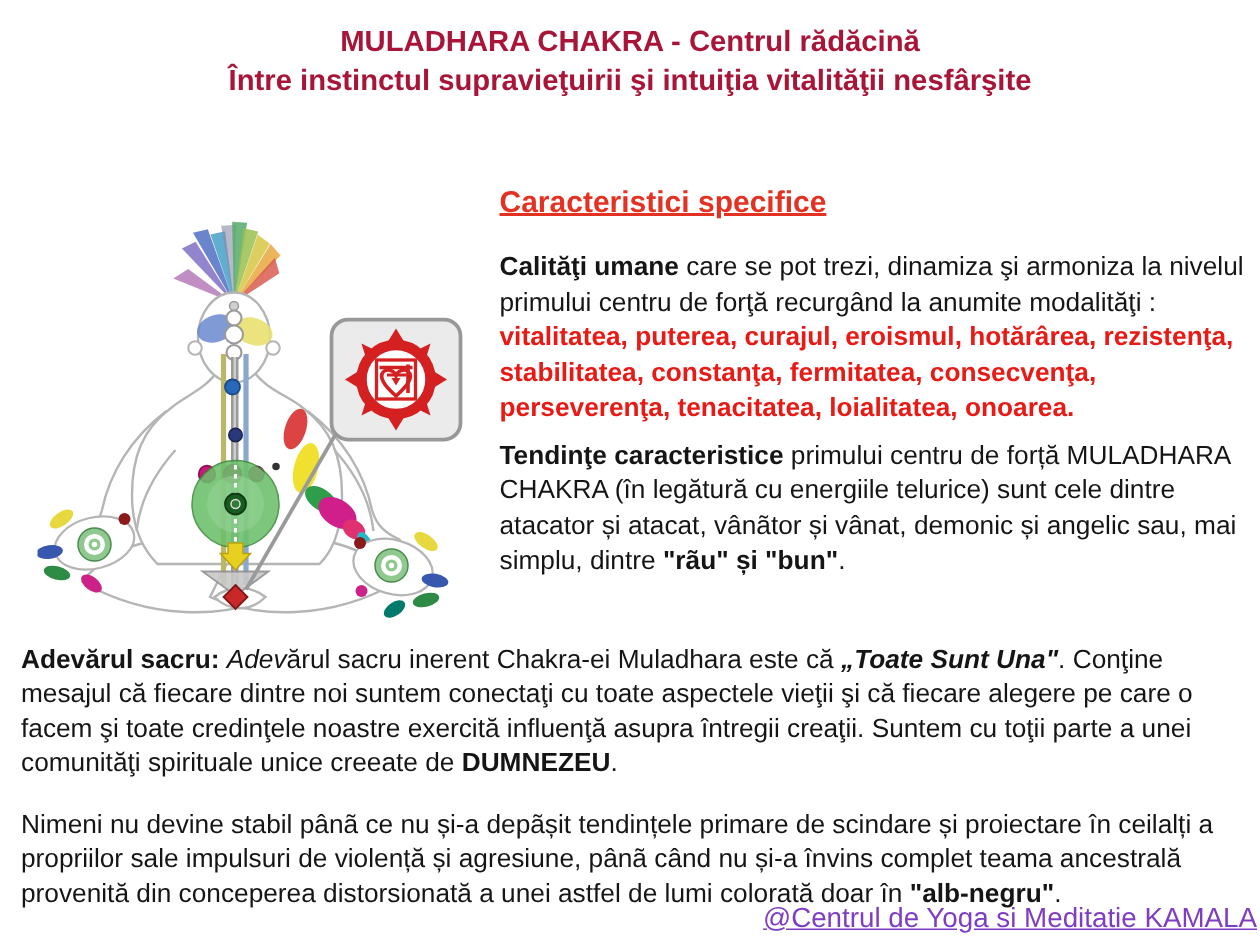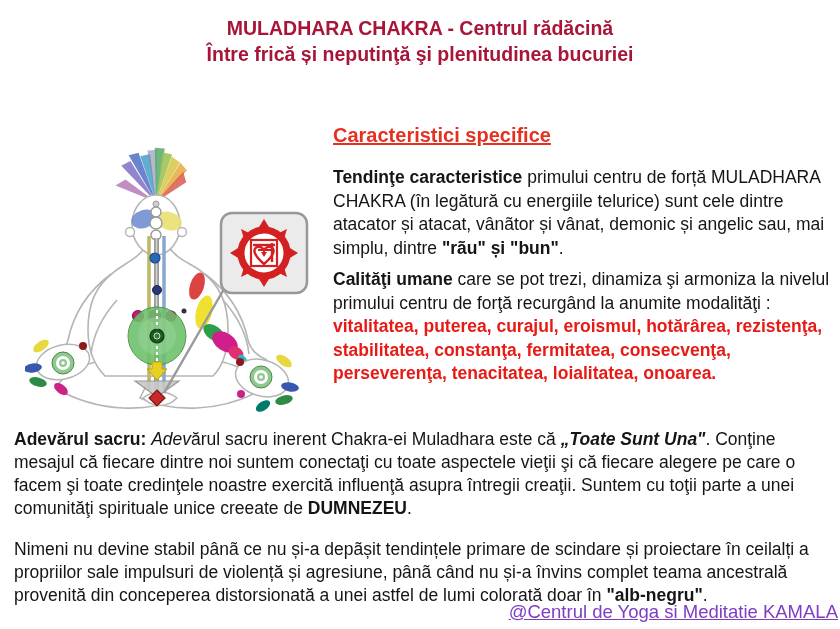--- a/index.html
+++ b/index.html
@@ -37,21 +37,21 @@
     font-size:18.5px;color:#7e3dc2;text-decoration:underline;
   }
 </style>
 </head>
 <body>
 
 <div class="page">
 
   <header class="title-block">
     <div>MULADHARA CHAKRA - Centrul rădăcină</div>
-    <div>Între frică și neputinţă şi plenitudinea bucuriei</div>
+    <div>Între instinctul supravieţuirii şi intuiţia vitalităţii nesfârşite</div>
   </header>
 
   <div class="section-heading">
     <span class="u">Caracteristici specifice</span>
   </div>
 
   <figure class="illustration">
     <svg viewBox="0 0 310 282" xmlns="http://www.w3.org/2000/svg">
 
       <g>
@@ -182,22 +182,22 @@
           <line x1="233" y1="110" x2="246" y2="110" stroke="#d42020" stroke-width="2"></line>
           <line x1="247" y1="103" x2="247" y2="122" stroke="#d42020" stroke-width="2.4"></line>
           <path d="M239,124 C231,117 227,111 231,107.5 C234,105.5 238,107.5 239,110.5 C240,107.5 244,105.5 247,107.5 C251,111 247,117 239,124 Z" fill="none" stroke="#d42020" stroke-width="2.4"></path>
           <polygon points="236,112 242,112 239,117" fill="#d42020"></polygon>
         </g>
       </g>
     </svg>
   </figure>
 
   <section class="right-col">
+    <p><b>Calităţi umane</b><span> care se pot trezi, dinamiza şi armoniza la nivelul primului centru de forţă recurgând la anumite modalităţi : </span><span class="red">vitalitatea, puterea, curajul, eroismul, hotărârea, rezistenţa,  stabilitatea, constanţa, fermitatea, consecvenţa, perseverenţa, tenacitatea, loialitatea, onoarea.</span></p>
     <p><b>Tendinţe caracteristice</b><span> primului centru de forță MULADHARA CHAKRA (în legătură cu energiile telurice) sunt cele dintre atacator și atacat, vânãtor și vânat, demonic și angelic sau, mai simplu, dintre </span><b>"rãu" și "bun"</b><span>.</span></p>
-    <p><b>Calităţi umane</b><span> care se pot trezi, dinamiza şi armoniza la nivelul primului centru de forţă recurgând la anumite modalităţi : </span><span class="red">vitalitatea, puterea, curajul, eroismul, hotărârea, rezistenţa,  stabilitatea, constanţa, fermitatea, consecvenţa, perseverenţa, tenacitatea, loialitatea, onoarea.</span></p>
   </section>
 
   <section class="bottom">
     <p><b>Adevărul sacru: </b><i>Adev</i><span>ărul sacru inerent Chakra-ei Muladhara este că </span><b><i>„Toate Sunt Una"</i></b><span>. Conţine mesajul că fiecare dintre noi suntem conectaţi cu toate aspectele vieţii şi că fiecare alegere pe care o facem şi toate credinţele noastre exercită influenţă asupra întregii creaţii. Suntem cu toţii parte a unei comunităţi spirituale unice creeate de </span><b>DUMNEZEU</b><span>.</span></p>
     <p><span>Nimeni nu devine stabil pânã ce nu și-a depãșit tendințele primare de scindare și proiectare în ceilalți a propriilor sale impulsuri de violență și agresiune, pânã când nu și-a învins complet teama ancestrală provenită din conceperea distorsionată a unei astfel de lumi colorată doar în </span><b>"alb-negru"</b><span>.</span></p>
   </section>
 
   <div class="credit">@Centrul de Yoga si Meditatie KAMALA</div>
 
 </div>

